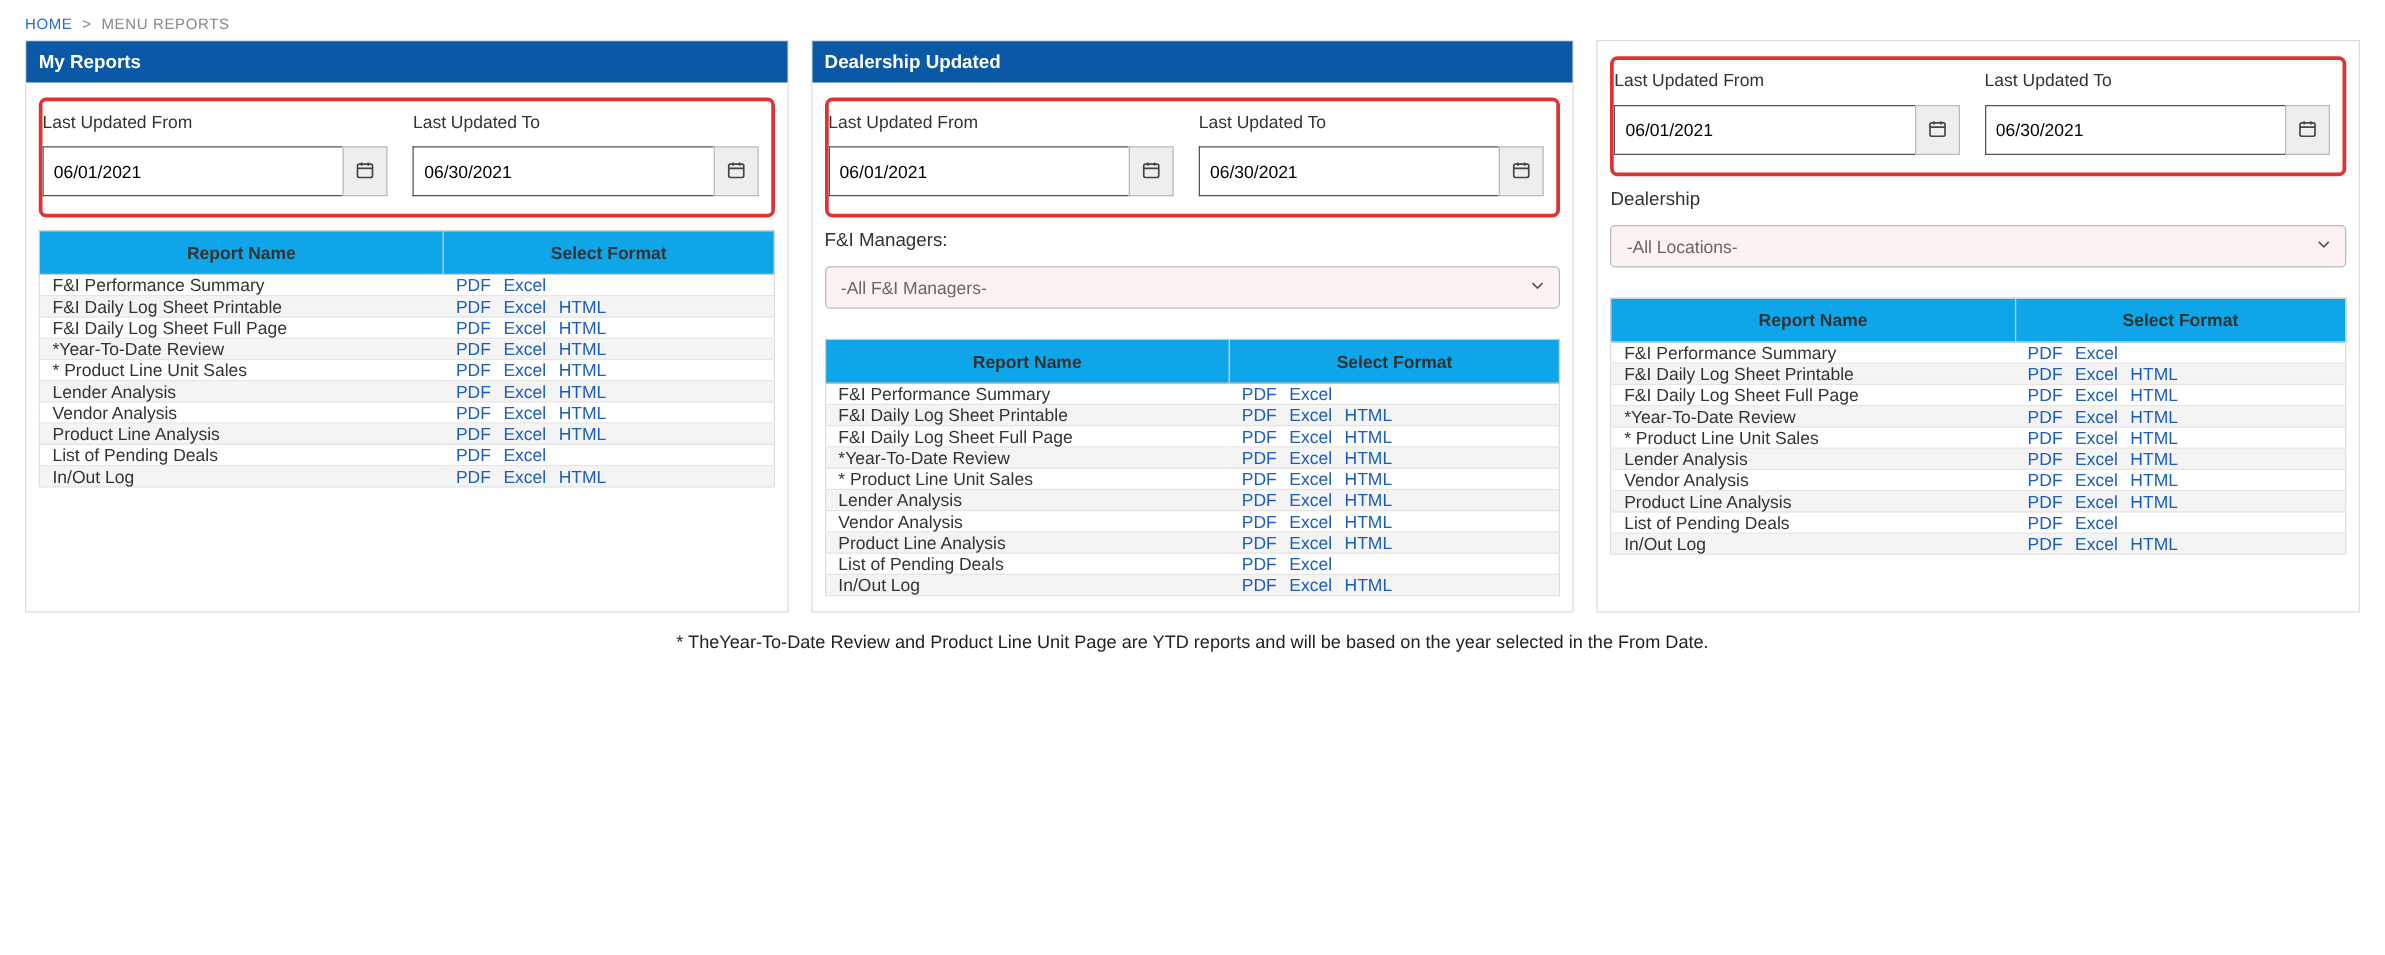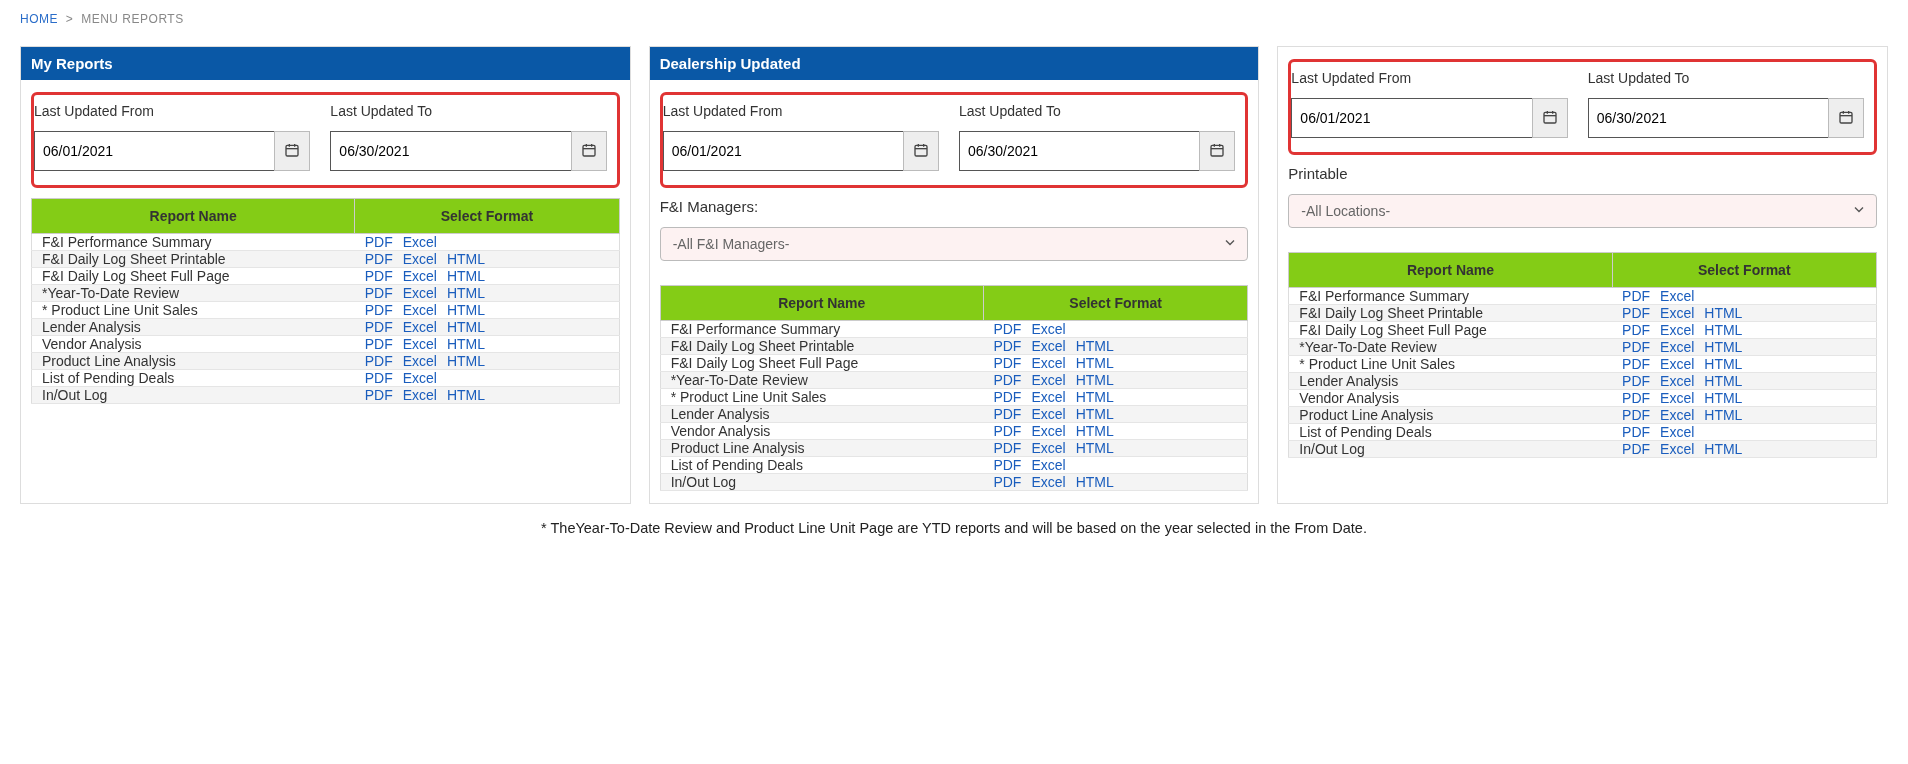--- a/index.html
+++ b/index.html
@@ -7,21 +7,21 @@
     margin: 0;
     font-family: Arial, sans-serif;
     font-size: 14px;
     color: #333;
     background: #fff;
     padding: 12px 20px;
   }
   .breadcrumb {
     font-size: 12px;
     color: #888;
-    margin-bottom: 20px;
+    margin-bottom: 6px;
     letter-spacing: 0.5px;
   }
   .breadcrumb a {
     color: #2a6dc9;
     text-decoration: none;
   }
   .breadcrumb .sep { color: #888; margin: 0 4px; }
   .columns {
     display: flex;
     gap: 18px;
@@ -114,21 +114,21 @@
   .report-table {
     width: calc(100% - 4px);
     margin: 24px 2px 0 2px;
     border-collapse: collapse;
     border: 1px solid #ddd;
   }
   .panel:first-child .report-table {
     margin-top: 8px;
   }
   .report-table thead th {
-    background: #84cc16;
+    background: #0ea5e9;
     font-weight: bold;
     text-align: center;
     padding: 9px 8px;
     border: 1px solid #ccc;
     font-size: 14px;
     color: #333;
   }
   .report-table td {
     padding: 0 10px;
     border-bottom: 1px solid #e5e5e5;
@@ -389,21 +389,21 @@
                     <line x1="3" y1="10" x2="21" y2="10"></line>
                     <line x1="8" y1="3" x2="8" y2="7"></line>
                     <line x1="16" y1="3" x2="16" y2="7"></line>
                   </svg>
               </span>
             </div>
           </div>
         </div>
       </div>
 
-      <div class="field-label">Printable</div>
+      <div class="field-label">Dealership</div>
       <div class="select-wrap">
         <select class="select">
           <option>-All Locations-</option>
         </select>
         <span class="select-arrow">
           <svg class="icon" viewBox="0 0 24 24" fill="none" stroke="currentColor" stroke-width="2">
               <polyline points="6 9 12 15 18 9"></polyline>
             </svg>
         </span>
       </div>

